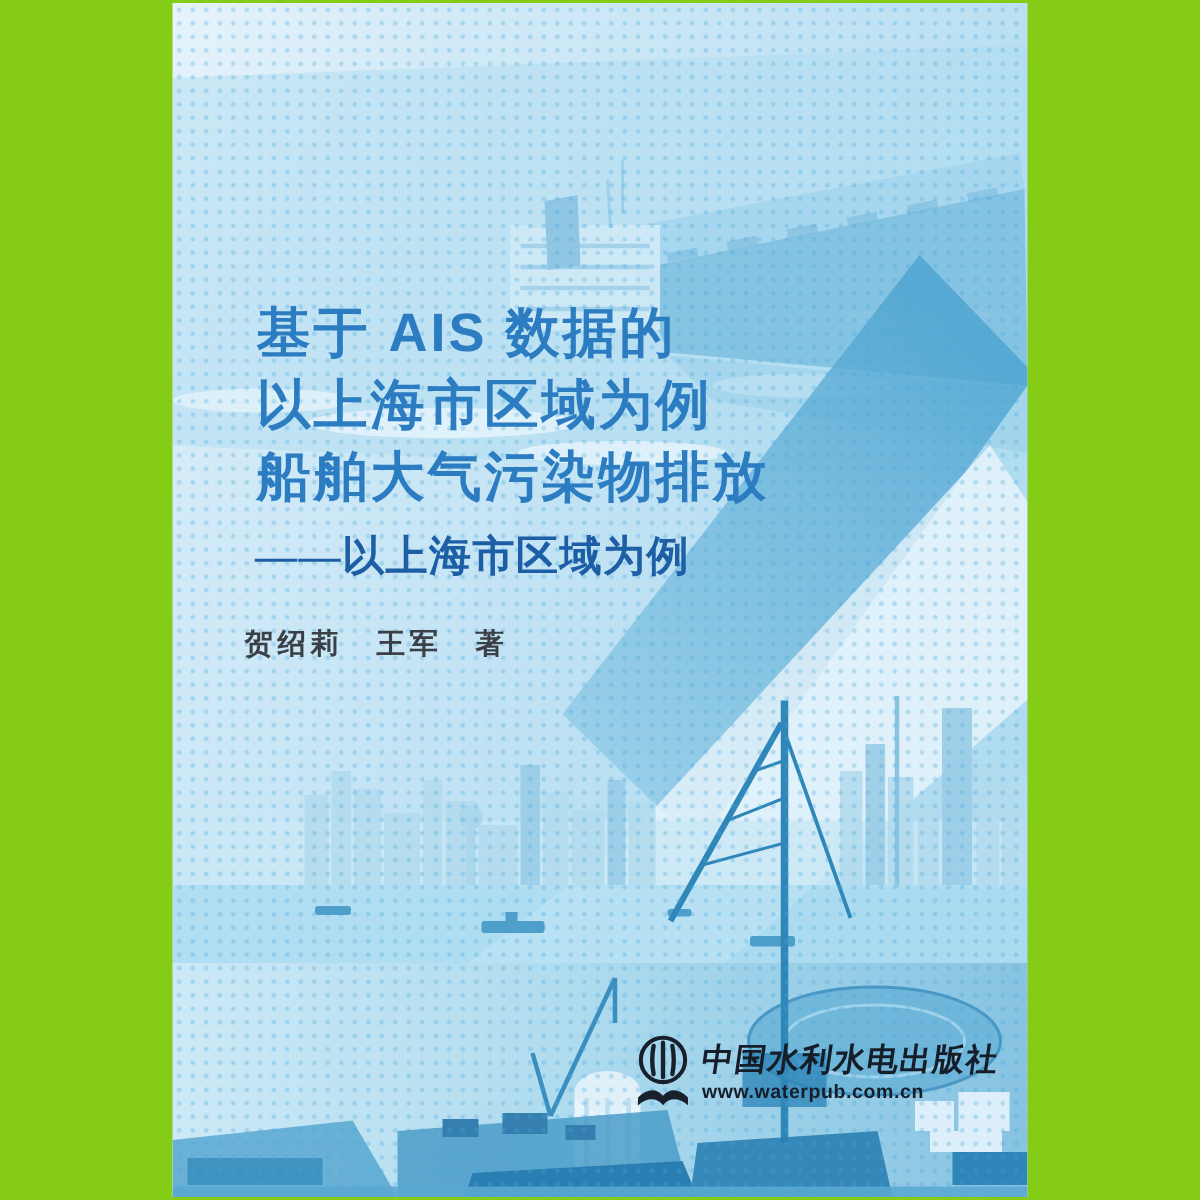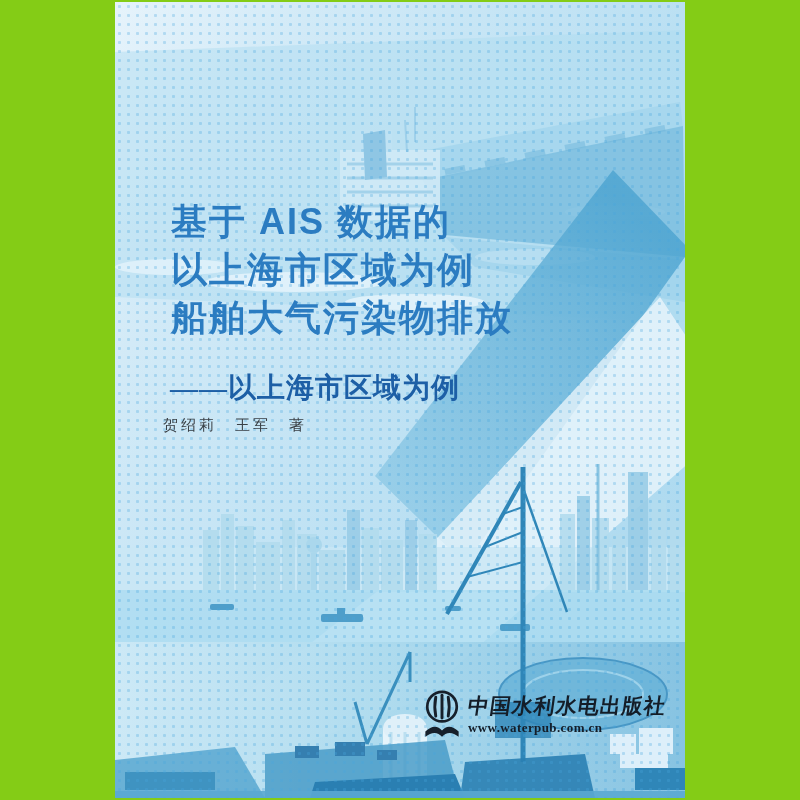--- a/index.html
+++ b/index.html
@@ -13,29 +13,29 @@
   }
   .cover-art{position:absolute;left:0;top:0;width:570px;height:796px;display:block;}
   .halftone{
     position:absolute;left:0;top:0;width:570px;height:796px;pointer-events:none;
     background-image:radial-gradient(circle,rgba(70,165,220,0.30) 1.3px,rgba(70,165,220,0) 1.9px);
     background-size:9px 9px;
   }
   .title-block{position:absolute;left:56px;top:196px;color:#2b7cc1;font-weight:700;
     font-size:36px;line-height:48px;letter-spacing:2px;white-space:nowrap;}
   .subtitle{position:absolute;left:55px;top:352px;color:#1d5fa6;font-weight:700;
-    font-family:"Liberation Serif",serif;font-size:28px;line-height:36px;letter-spacing:1px;white-space:nowrap;margin-top:16px;}
-  .authors{position:absolute;left:48px;top:414px;color:#3a4046;font-weight:400;
-    font-size:15px;letter-spacing:3px;white-space:nowrap;}
+    font-family:"Liberation Serif",serif;font-size:28px;line-height:36px;letter-spacing:1px;white-space:nowrap;}
+  .authors{position:absolute;left:48px;top:414px;color:#3a4046;font-weight:700;
+    font-size:19px;letter-spacing:3px;white-space:nowrap;}
   .publisher{position:absolute;left:308px;top:688px;display:flex;align-items:flex-start;}
   .publisher-logo{width:38px;height:52px;flex:0 0 auto;}
   .publisher-text{margin-left:7px;padding-top:4px;}
   .publisher-name{color:#141d28;font-weight:700;font-family:"Liberation Serif",serif;
     font-size:21px;line-height:24px;letter-spacing:1px;white-space:nowrap;transform:skewX(-8deg);}
-  .publisher-url{color:#141d28;font-weight:700;font-family:Liberation Serif, serif;
+  .publisher-url{color:#141d28;font-weight:700;font-family:Liberation Sans, sans-serif;
     font-size:13px;line-height:16px;letter-spacing:0.4px;white-space:nowrap;margin-top:2px;}
 </style>
 </head>
 <body>
 
 <div class="screenshot">
   <div class="cover">
 
     <svg class="cover-art" viewBox="0 0 570 796" preserveAspectRatio="none">
       <defs>

